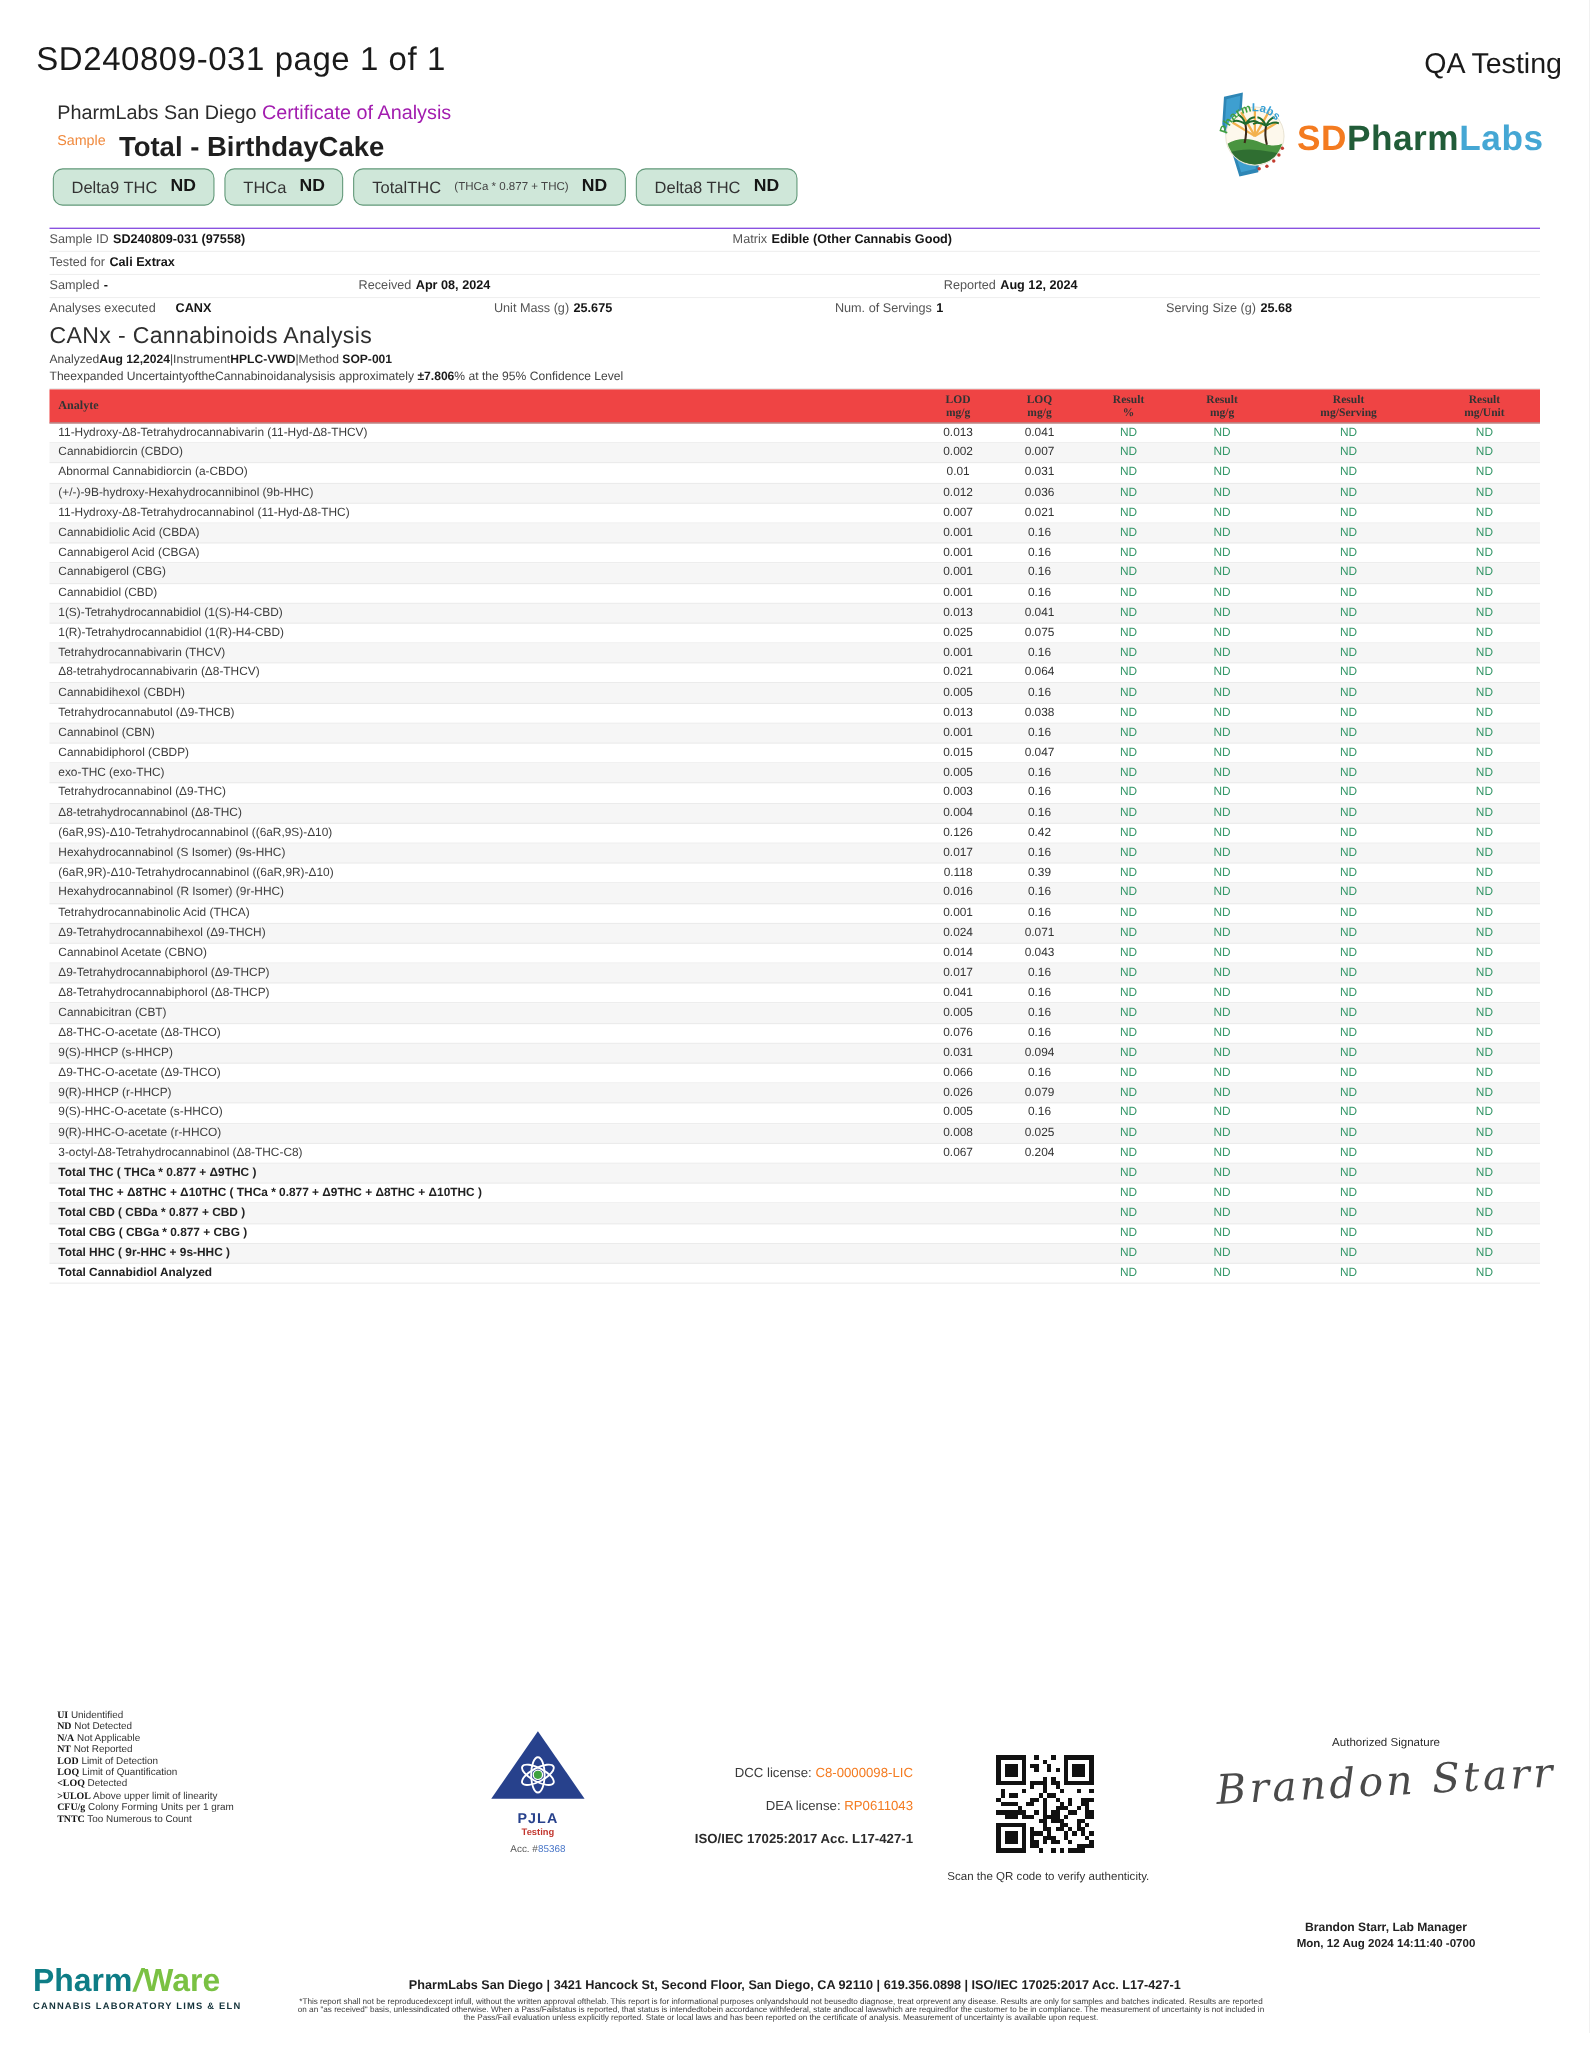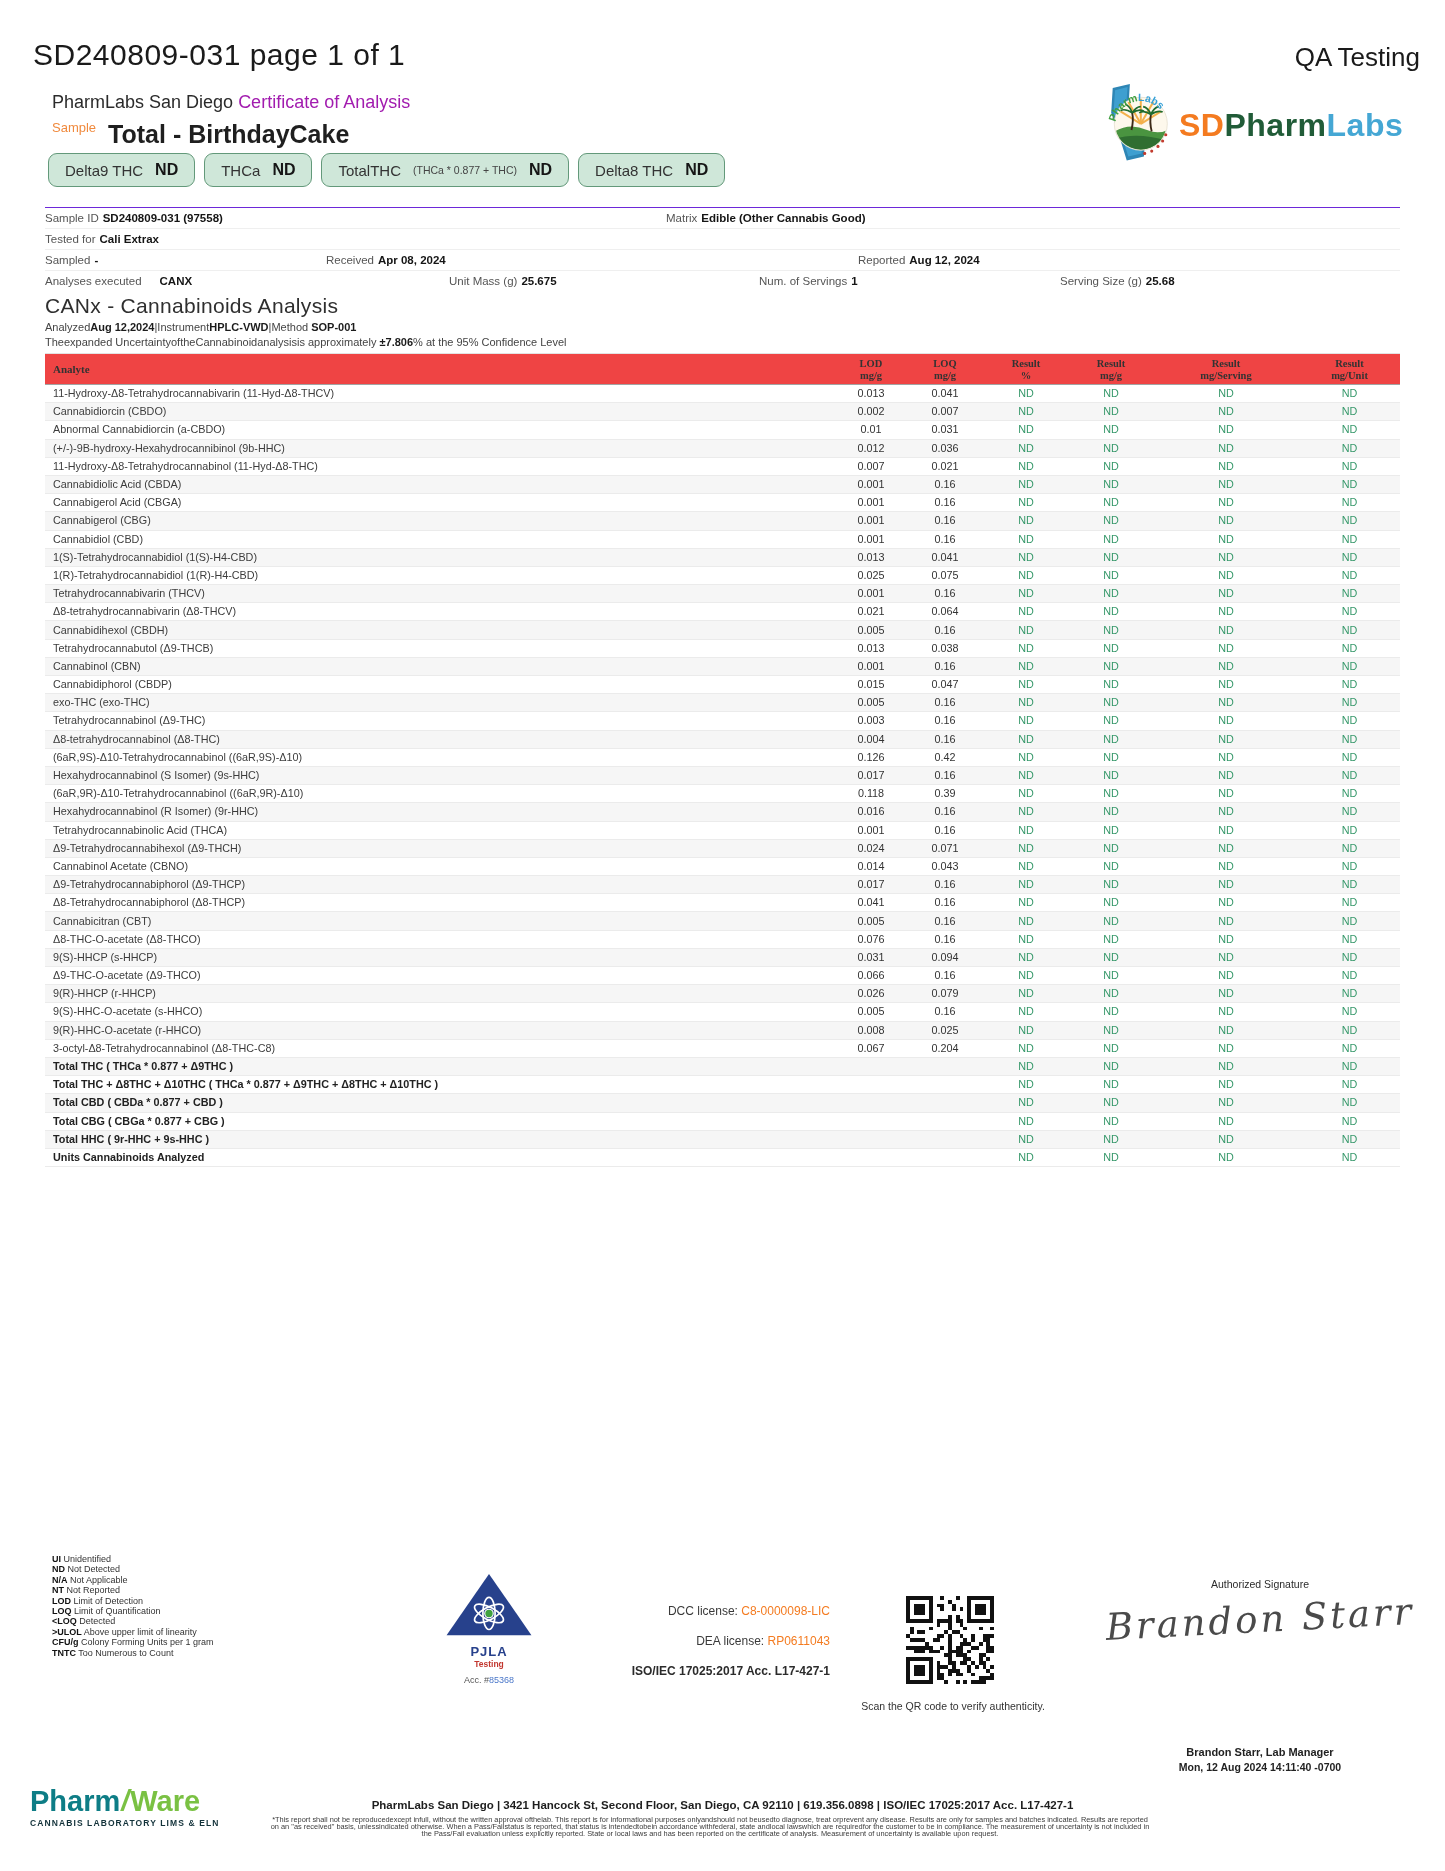--- a/index.html
+++ b/index.html
@@ -43,21 +43,21 @@
   .t-rows{}
   .t-row{display:grid;grid-template-columns:790px 72px 76px 86px 84px 146px 101px;
          height:18.2px;box-sizing:border-box;border-bottom:1px solid #ebebeb;align-items:center;}
   .t-row:nth-child(even){background:#f6f6f6;}
   .t-row .c{font-size:10.8px;line-height:17px;text-align:center;color:#333;}
   .t-row .c.a{text-align:left;padding-left:8px;color:#3c3c3c;}
   .t-row .c.a.tot{font-weight:bold;color:#222;}
   .t-row .c.nd{color:#36986a;}
   
   .legend{position:absolute;left:52px;top:1554px;font-size:9px;line-height:10.4px;color:#333;}
-  .legend b{color:#111;}
+  .legend b{color:#111;font-family:Liberation Serif, serif;}
   .pjla{position:absolute;left:424px;top:1572px;width:130px;text-align:center;}
   .pjla-name{font-size:13px;font-weight:bold;color:#27418c;margin-top:2px;letter-spacing:1px;}
   .pjla-sub{font-size:8.5px;color:#c2362e;font-weight:bold;}
   .pjla-acc{font-size:9px;color:#555;margin-top:6px;}
   .pjla-acc b{color:#4a77c9;font-weight:normal;}
   .licenses{position:absolute;left:540px;top:1604px;width:290px;text-align:right;font-size:12px;color:#3a3a3a;}
   .licenses .lic-line{margin-bottom:16px;white-space:nowrap;}
   .lic-val{color:#f47b20;}
   .lic-iso{font-weight:bold;color:#2b2b2b;}
   .qr-box{position:absolute;left:902px;top:1592px;width:96px;height:96px;}
@@ -590,21 +590,21 @@
         <div class="t-row">
           <div class="c a tot">Total HHC ( 9r-HHC + 9s-HHC )</div>
           <div class="c"></div>
           <div class="c"></div>
           <div class="c nd">ND</div>
           <div class="c nd">ND</div>
           <div class="c nd">ND</div>
           <div class="c nd">ND</div>
         </div>
         <div class="t-row">
-          <div class="c a tot">Units Cannabinoids Analyzed</div>
+          <div class="c a tot">Total Cannabidiol Analyzed</div>
           <div class="c"></div>
           <div class="c"></div>
           <div class="c nd">ND</div>
           <div class="c nd">ND</div>
           <div class="c nd">ND</div>
           <div class="c nd">ND</div>
         </div>
       </div>
   </div>
 

